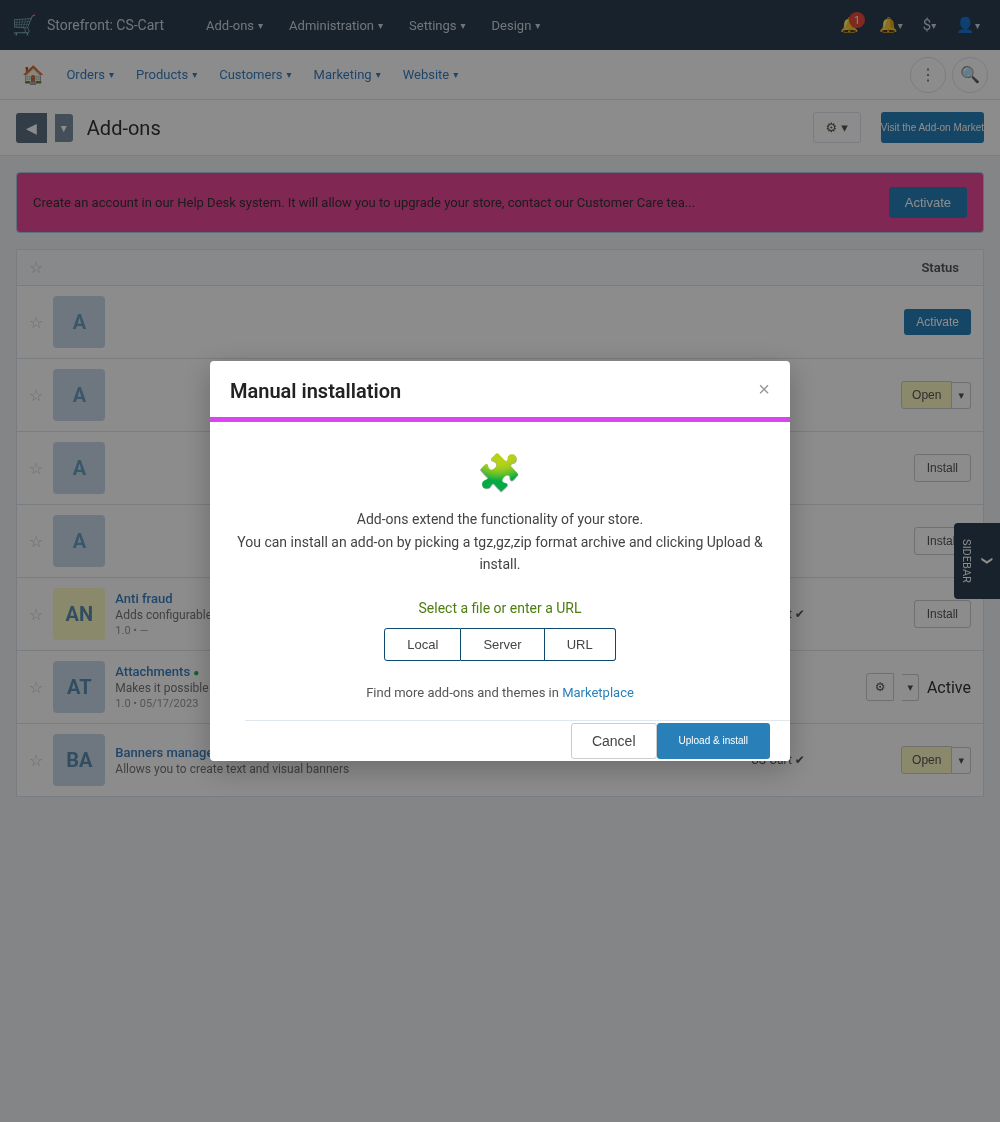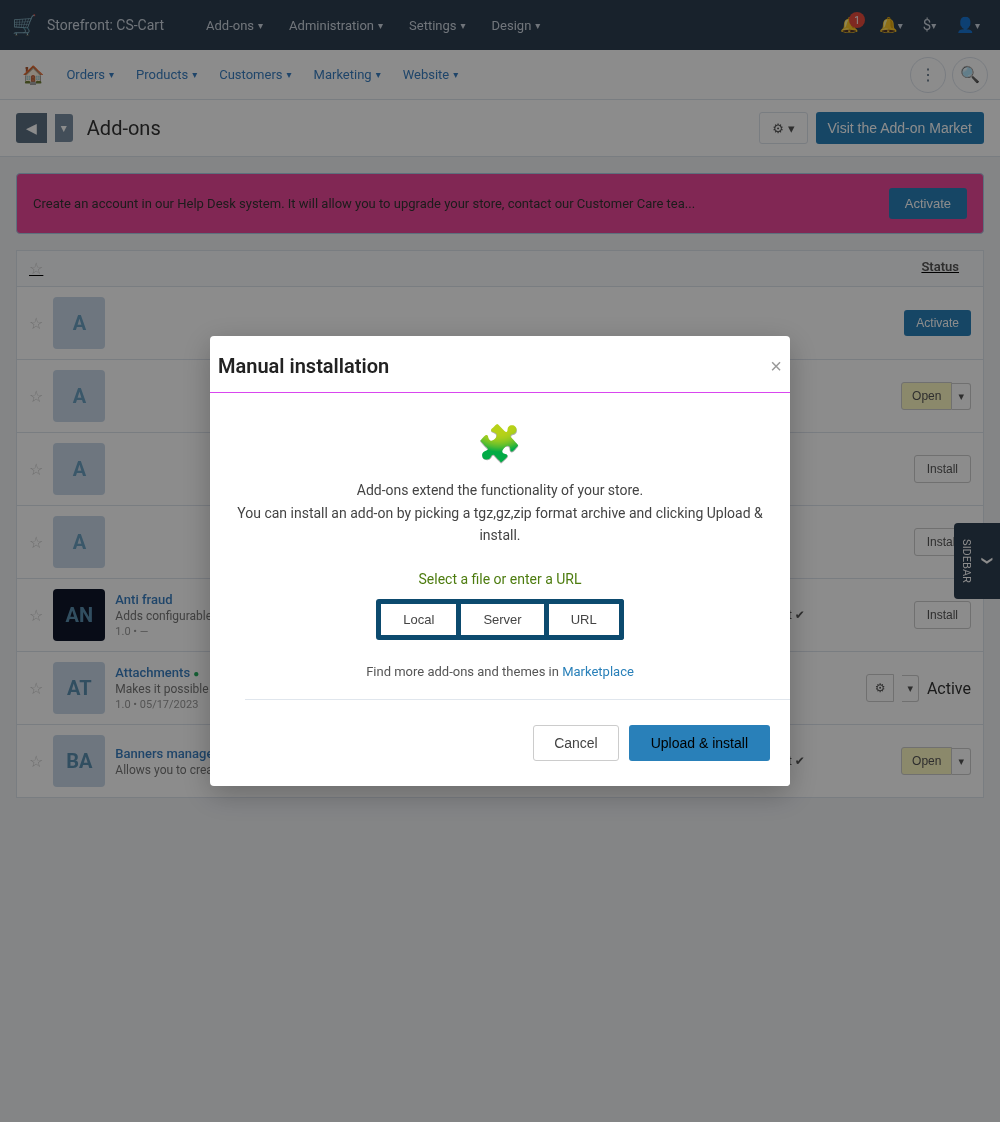--- a/index.html
+++ b/index.html
@@ -156,23 +156,24 @@
       align-items: center;
       gap: 4px;
       font-size: 13px;
       color: #555;
     }
     .market-btn {
       background: #2980b9;
       color: #fff;
       border: none;
       border-radius: 3px;
-      padding: 8px 12px;
-      cursor: pointer;
-      font-size: 14px;
+      padding: 8px 0;
+      cursor: pointer;
+      font-size: 10px;
+      margin-left: 12px;
     }
 
     
     .content {
       padding: 16px;
       position: relative;
     }
 
     
     .alert-banner {
@@ -193,26 +194,25 @@
       border-radius: 3px;
       padding: 8px 16px;
       cursor: pointer;
       font-size: 13px;
       white-space: nowrap;
     }
 
     
     .table-header {
       display: flex;
-      align-items: flex-start;
+      align-items: center;
       padding: 8px 12px;
       background: #f8f9fb;
       border: 1px solid #dde3ec;
       border-bottom: none;
-      text-decoration: underline;
     }
     .star-icon { color: #c8c8c8; cursor: pointer; font-size: 16px; }
     .status-col { margin-left: auto; font-weight: 600; color: #555; font-size: 13px; padding-right: 12px; }
 
     
     .addon-row {
       display: flex;
       align-items: center;
       padding: 10px 12px;
       background: #fff;
@@ -332,24 +332,24 @@
     }
     .modal {
       background: #fff;
       border-radius: 4px;
       width: 580px;
       max-width: 95vw;
       box-shadow: 0 8px 30px rgba(0,0,0,0.25);
       overflow: hidden;
     }
     .modal-header {
-      padding: 18px 8px 14px;
-      border-bottom: 1px solid #d946ef;
-      display: flex;
-      align-items: center;
+      padding: 18px 20px 14px;
+      border-bottom: 5px solid #d946ef;
+      display: flex;
+      align-items: flex-start;
       justify-content: space-between;
     }
     .modal-title {
       font-size: 20px;
       font-weight: 600;
       color: #222;
     }
     .modal-close {
       background: none;
       border: none;
@@ -378,63 +378,62 @@
       font-size: 14px;
       margin-bottom: 12px;
     }
     .tab-group {
       display: flex;
       justify-content: center;
       margin-bottom: 24px;
     }
     .tab-btn {
       background: #fff;
-      border: 5px solid #0c4a6e;
+      border: 1px solid #0c4a6e;
       padding: 8px 22px;
       cursor: pointer;
       font-size: 13px;
       color: #444;
     }
     .tab-btn:first-child { border-radius: 3px 0 0 3px; }
     .tab-btn:last-child { border-radius: 0 3px 3px 0; }
     .tab-btn:not(:first-child) { border-left: none; }
     .modal-marketplace {
       color: #555;
       font-size: 13px;
     }
     .modal-marketplace a {
       color: #2980b9;
       text-decoration: none;
     }
     .modal-footer {
-      padding: 25px 20px;
+      padding: 2px 20px;
       border-top: 1px solid #e0e6ed;
       display: flex;
       justify-content: flex-end;
-      gap: 10px;
       background: #fff;
       margin-left: 35px;
     }
     .btn-cancel {
       background: #fff;
       border: 1px solid #ccc;
       border-radius: 3px;
       padding: 9px 20px;
       cursor: pointer;
       font-size: 14px;
       color: #444;
     }
     .btn-upload {
       background: #2980b9;
-      color: #000000;
+      color: #ffffff;
       border: none;
       border-radius: 3px;
       padding: 9px 22px;
       cursor: pointer;
-      font-size: 14px;
+      font-size: 10px;
     }
     .chevron-down { font-size: 10px; }
   </style>
 </head>
 <body>
 
 <nav class="top-nav">
   <span class="store-icon">🛒</span>
   <span class="store-name">Storefront: CS-Cart</span>
   <span class="top-nav-item">Add-ons <span class="chevron-down">▾</span></span>
@@ -519,21 +518,21 @@
     <span class="star-icon">☆</span>
     <div class="addon-logo" style="background:#c8d8e8;color:#6a9fc0;">A</div>
     <div class="addon-info"></div>
     <div class="addon-action">
       <button class="btn-install">Install</button>
     </div>
   </div>
 
   <div class="addon-row">
     <span class="star-icon">☆</span>
-    <div class="addon-logo" style="background:#0f172a;color:#5a8fb0;">AN</div>
+    <div class="addon-logo" style="background:#fef9c3;color:#5a8fb0;">AN</div>
     <div class="addon-info">
       <div class="addon-name">Anti fraud</div>
       <div class="addon-desc">Adds configurable security order verification using the Maxmind service to prevent fraud</div>
       <div class="addon-meta">1.0 • —</div>
     </div>
     <div class="addon-vendor">CS-Cart ✔</div>
     <div class="addon-action">
       <button class="btn-install">Install</button>
     </div>
   </div>

